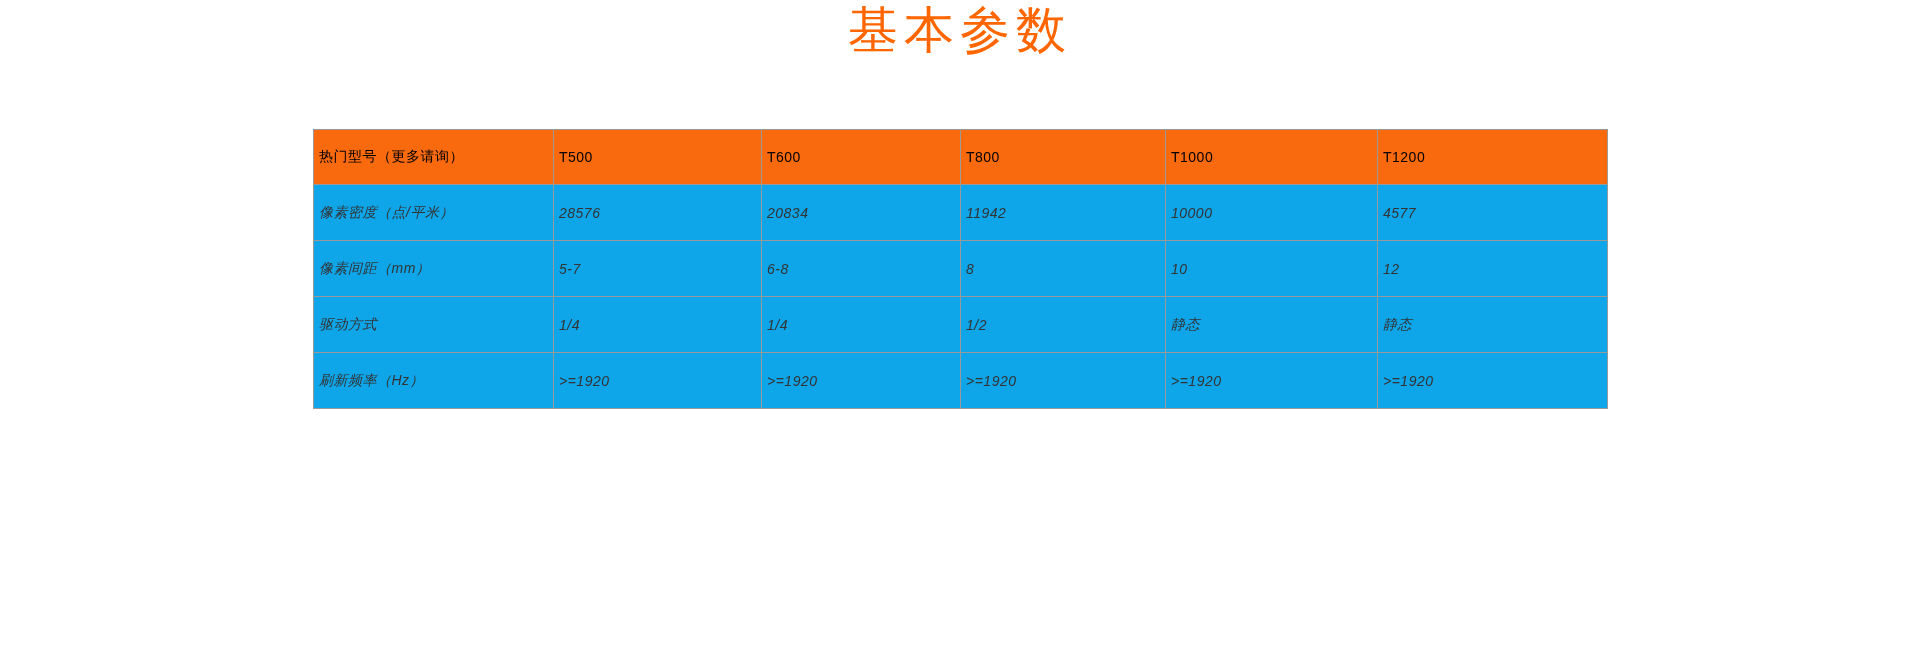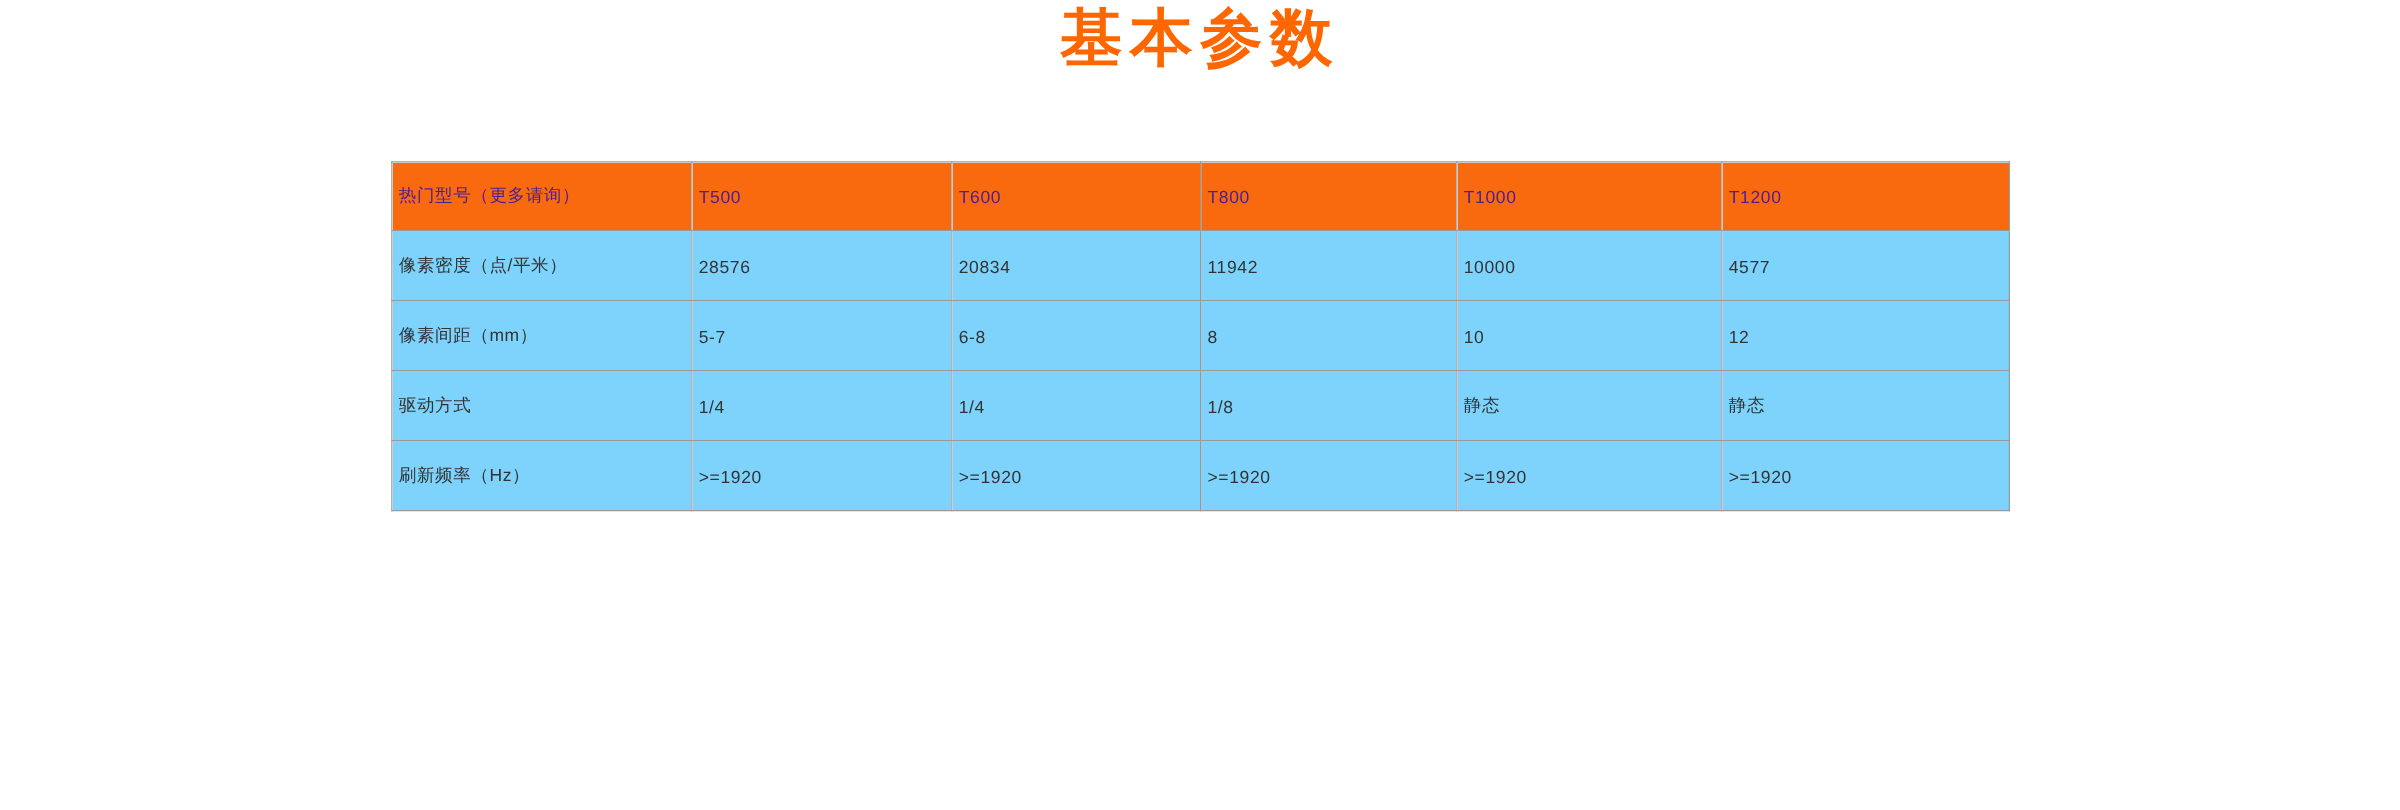--- a/index.html
+++ b/index.html
@@ -16,21 +16,21 @@
     overflow: hidden;
   }
   .page-title {
     position: absolute;
     top: 0px;
     left: 0;
     right: 0;
     text-align: center;
     font-size: 50px;
     line-height: 60px;
-    font-weight: 700;
+    font-weight: 400;
     letter-spacing: 6px;
     color: var(--title-color, #FF6600);
   }
   table.specs {
     position: absolute;
     left: 313px;
     top: 129px;
     width: 1294px;
     border-collapse: collapse;
     table-layout: fixed;
@@ -42,27 +42,28 @@
     border: 1px solid #999999;
     padding: 0 4px 0 5px;
     text-align: left;
     vertical-align: middle;
     font-weight: 400;
     overflow: hidden;
     white-space: nowrap;
   }
   table.specs tr.header-row th {
     background: var(--accent, #F86A0D);
-    color: #4c1d95;
+    color: #000000;
     height: 54px;
     margin-left: 40px;
   }
   table.specs tr.data-row td {
-    background: #7dd3fc;
+    background: #0ea5e9;
     height: 55px;
+    font-style: italic;
   }
   table.specs {
     border: 1px solid #8e8e8e;
   }
 </style>
 </head>
 <body>
 
 <div class="page">
 
@@ -104,21 +105,21 @@
         <td>8</td>
         <td>10</td>
         <td>12</td>
       </tr>
 
 
       <tr class="data-row">
         <td>驱动方式</td>
         <td>1/4</td>
         <td>1/4</td>
-        <td>1/8</td>
+        <td>1/2</td>
         <td>静态</td>
         <td>静态</td>
       </tr>
 
       <tr class="data-row">
         <td>刷新频率（Hz）</td>
         <td>&gt;=1920</td>
         <td>&gt;=1920</td>
         <td>&gt;=1920</td>
         <td>&gt;=1920</td>

